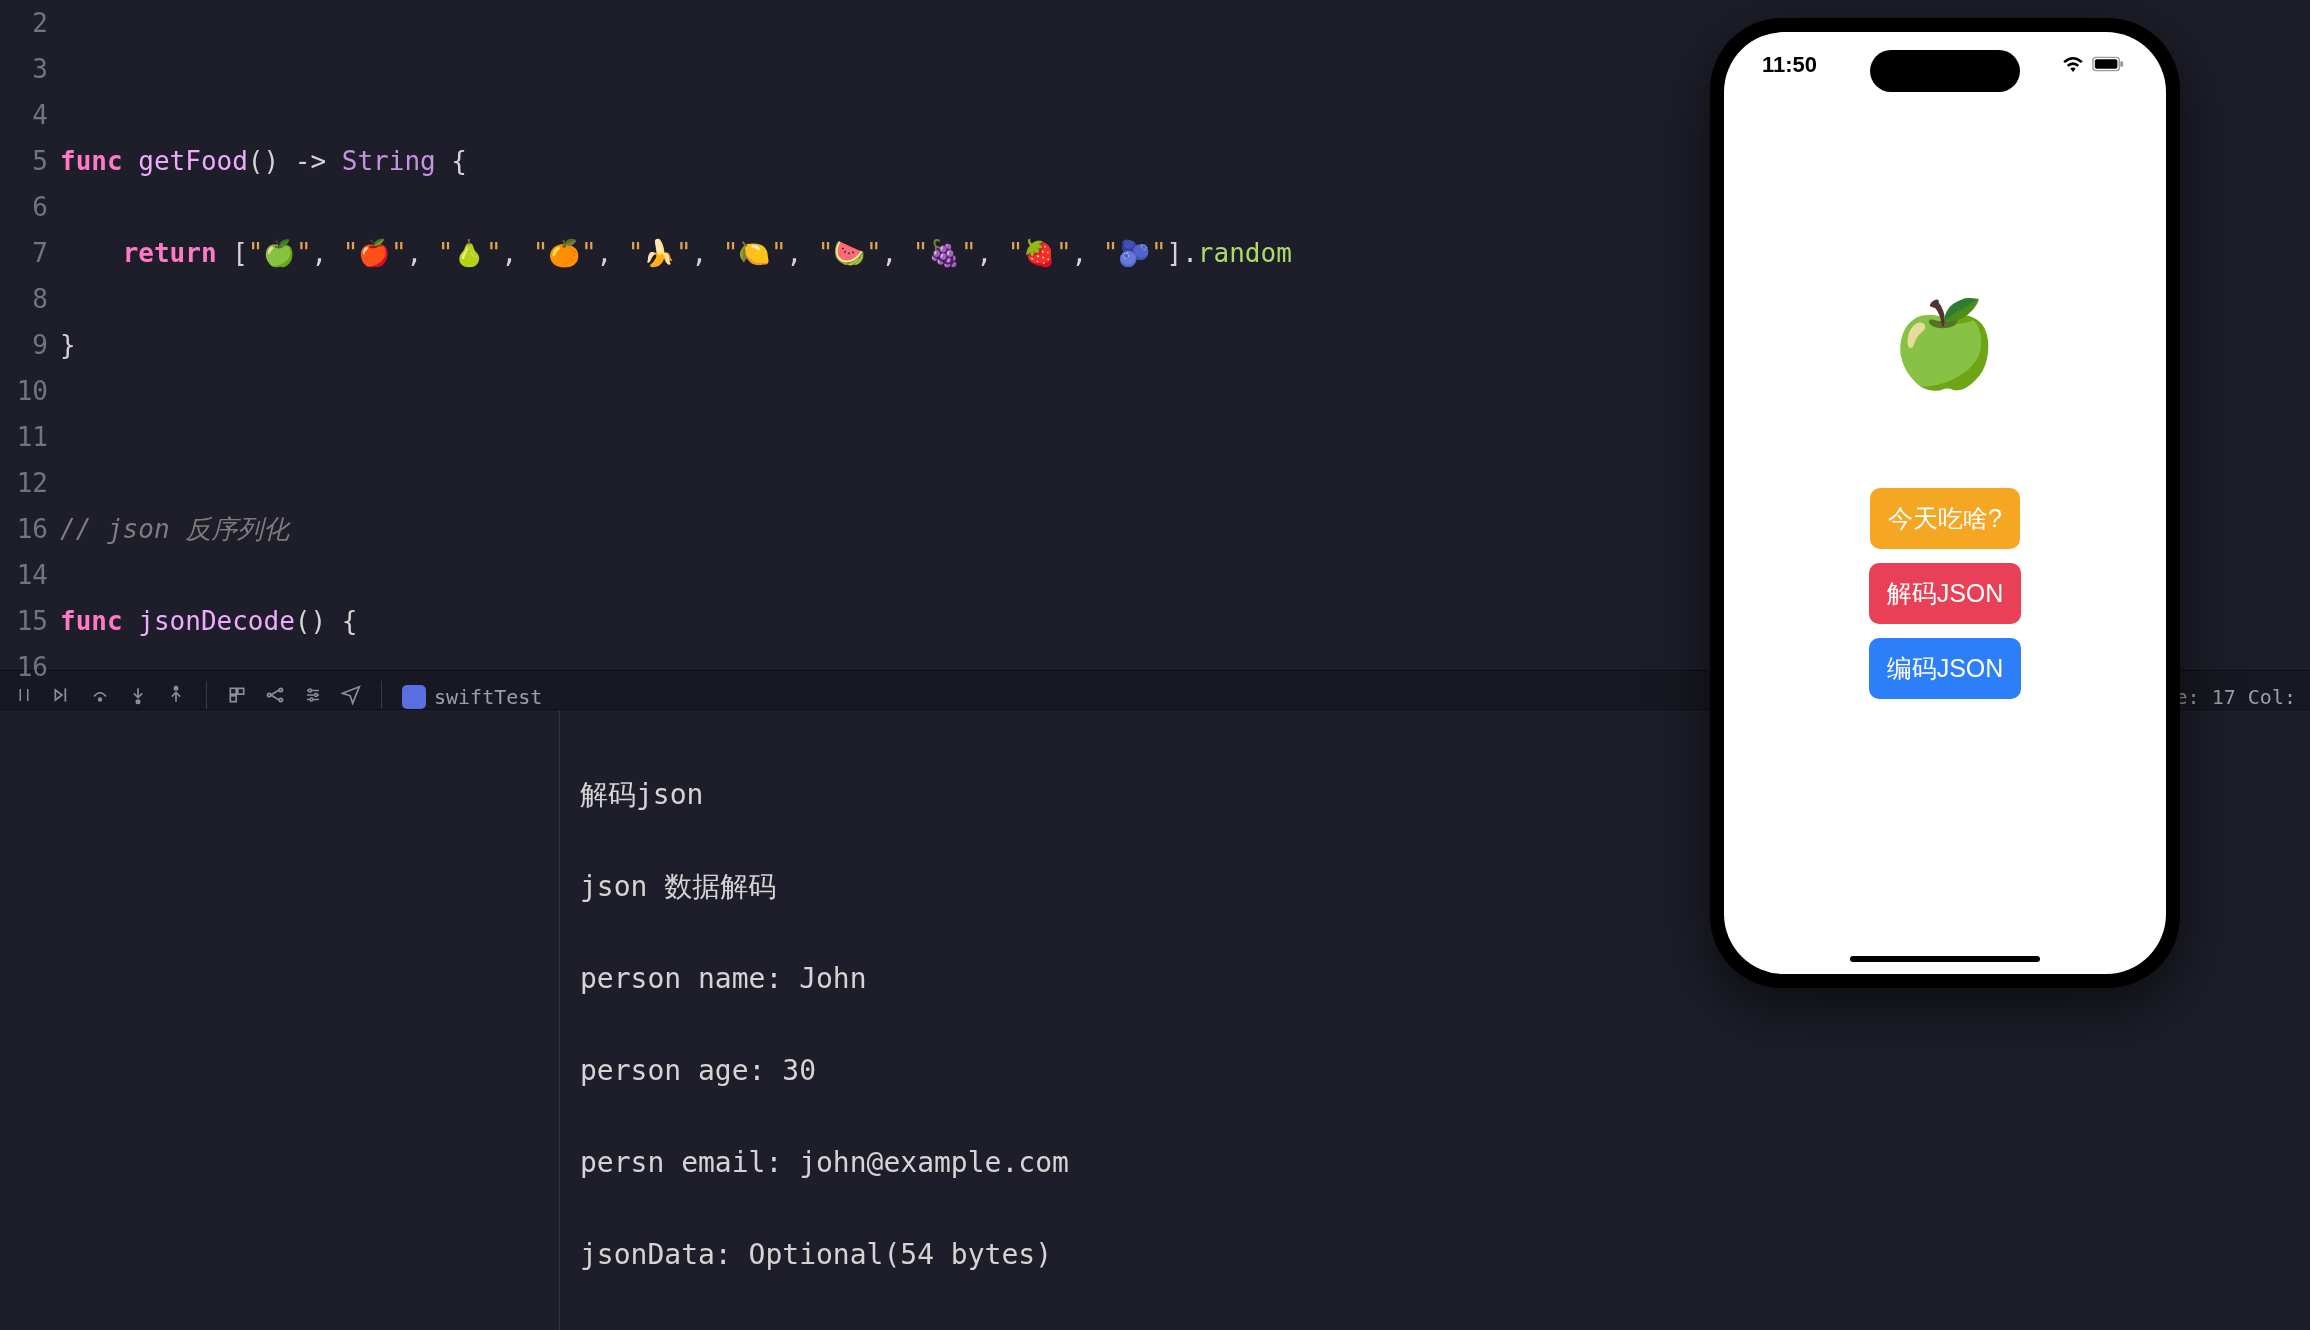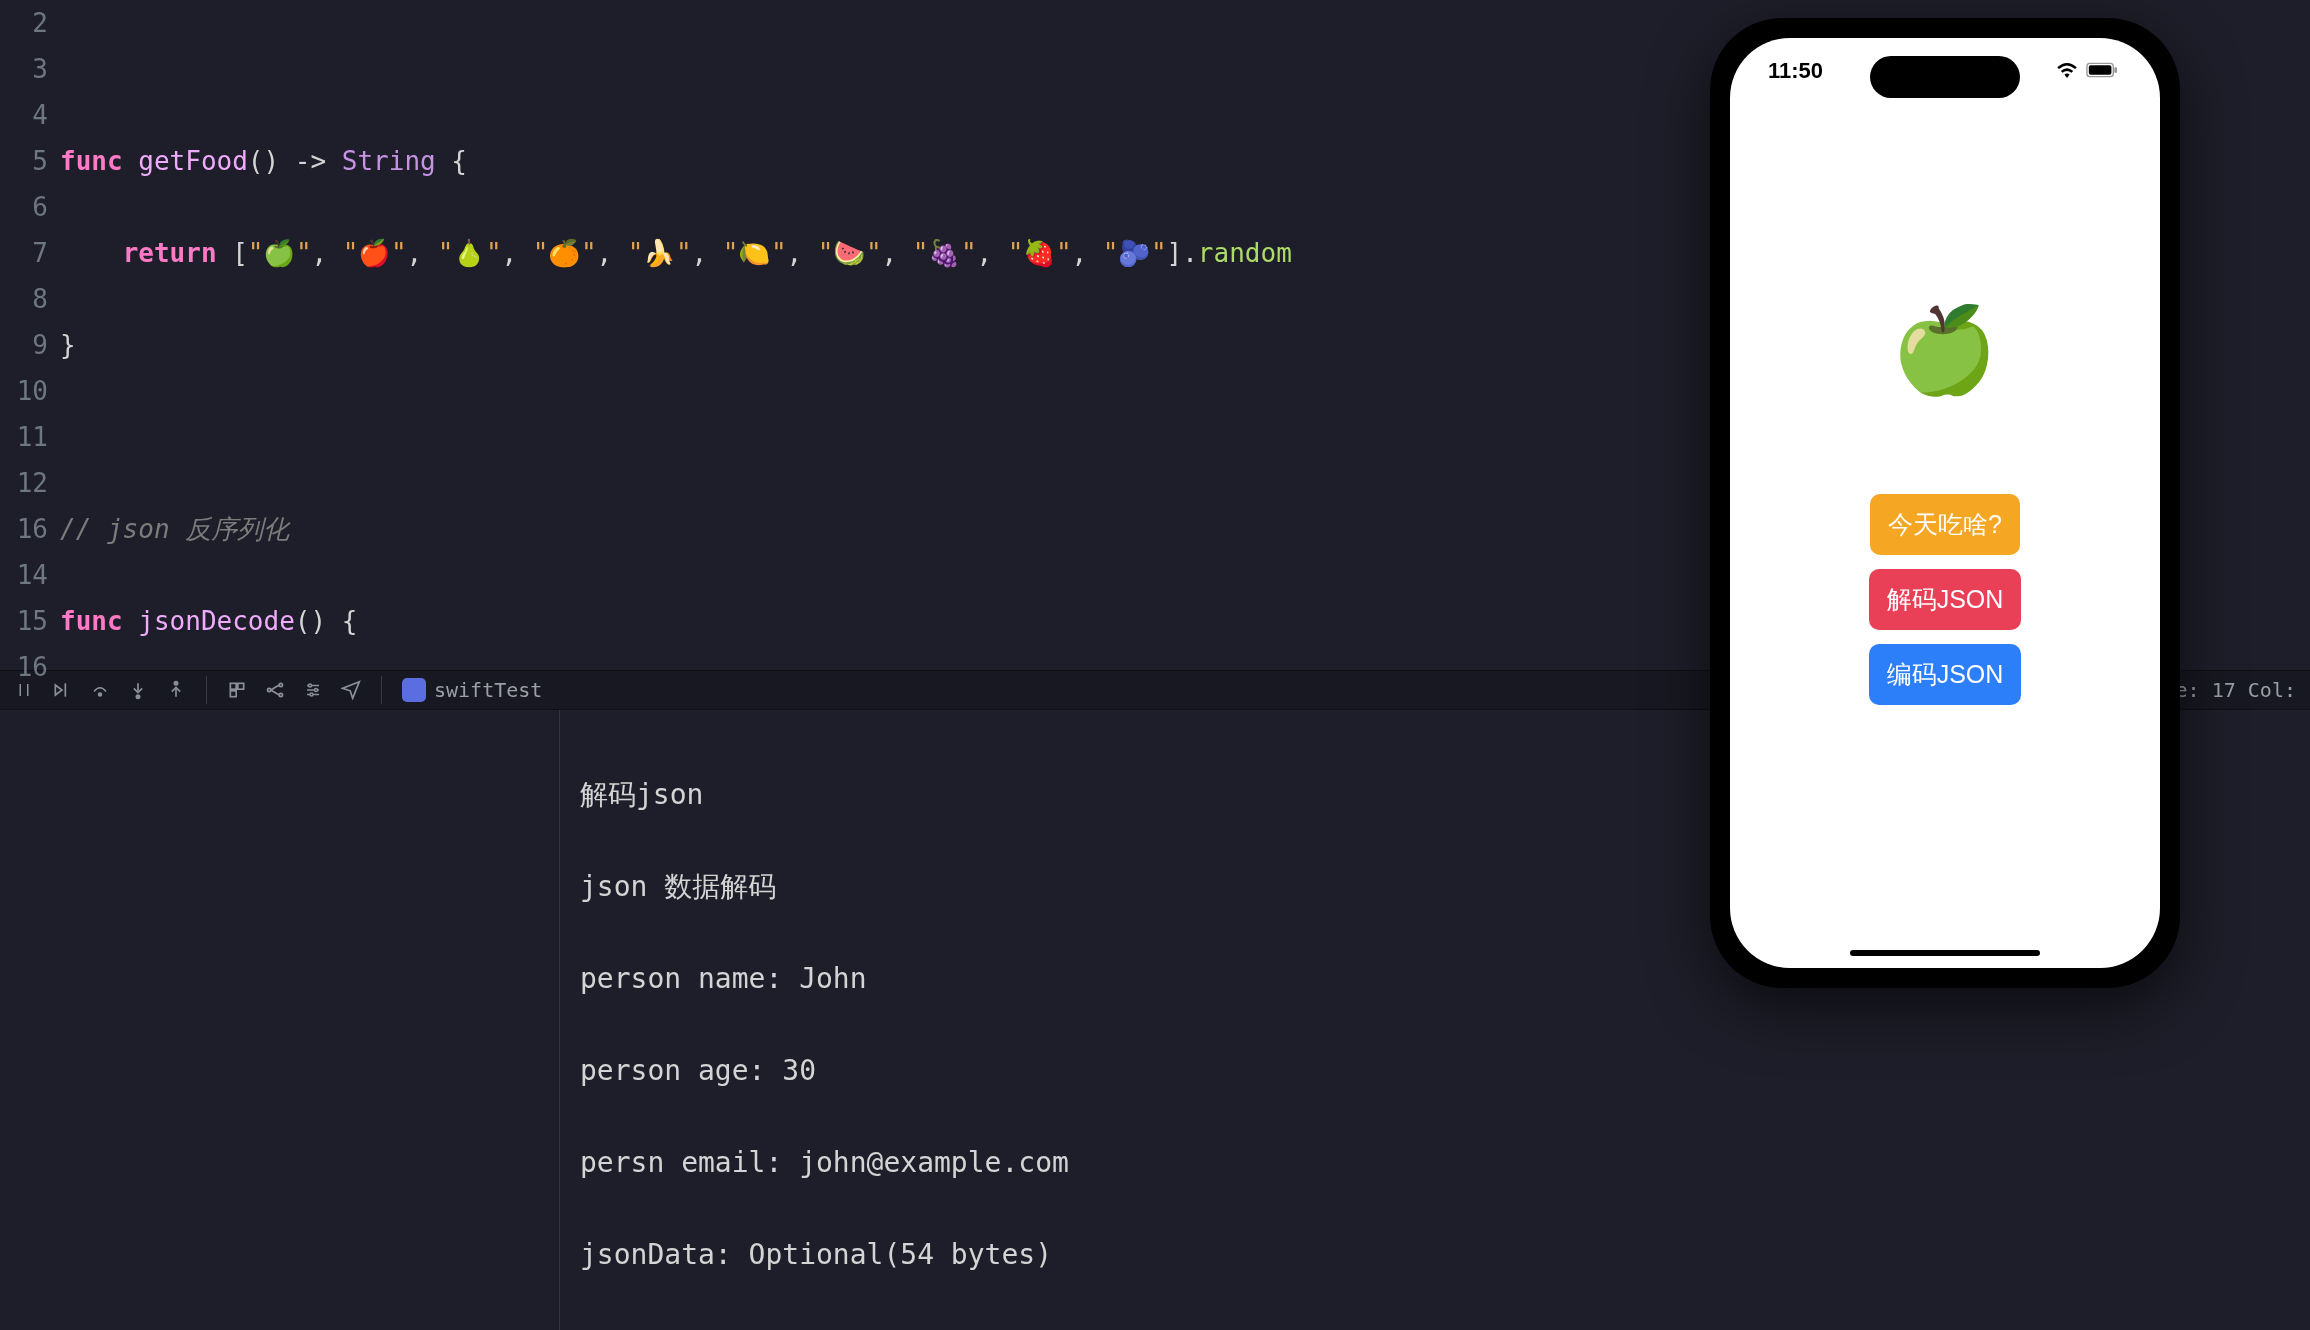--- a/index.html
+++ b/index.html
@@ -46,21 +46,21 @@
     .method  { color: #addb67; }
 
     
     .toolbar {
       height: 40px;
       width: 100%;
       background: #181822;
       border-top: 1px solid #0e0e14;
       border-bottom: 1px solid #0e0e14;
       display: flex;
-      align-items: center;
+      align-items: flex-end;
       padding: 0 10px;
       color: #9aa0a6;
       font-size: 20px;
       gap: 10px;
     }
     .toolbar .tb-icon {
       width: 28px; height: 28px;
       display: inline-flex; align-items: center; justify-content: center;
       color: #8a8f98;
     }
@@ -104,21 +104,21 @@
 
     
     .iphone {
       position: absolute;
       top: 18px;
       right: 130px;
       width: 470px;
       height: 970px;
       background: #000;
       border-radius: 72px;
-      padding: 20px;
+      padding: 14px;
       box-shadow: 0 20px 60px rgba(0,0,0,0.6);
       z-index: 10;
     }
     .iphone-screen {
       width: 100%;
       height: 100%;
       background: #fff;
       border-radius: 60px;
       position: relative;
       overflow: hidden;

